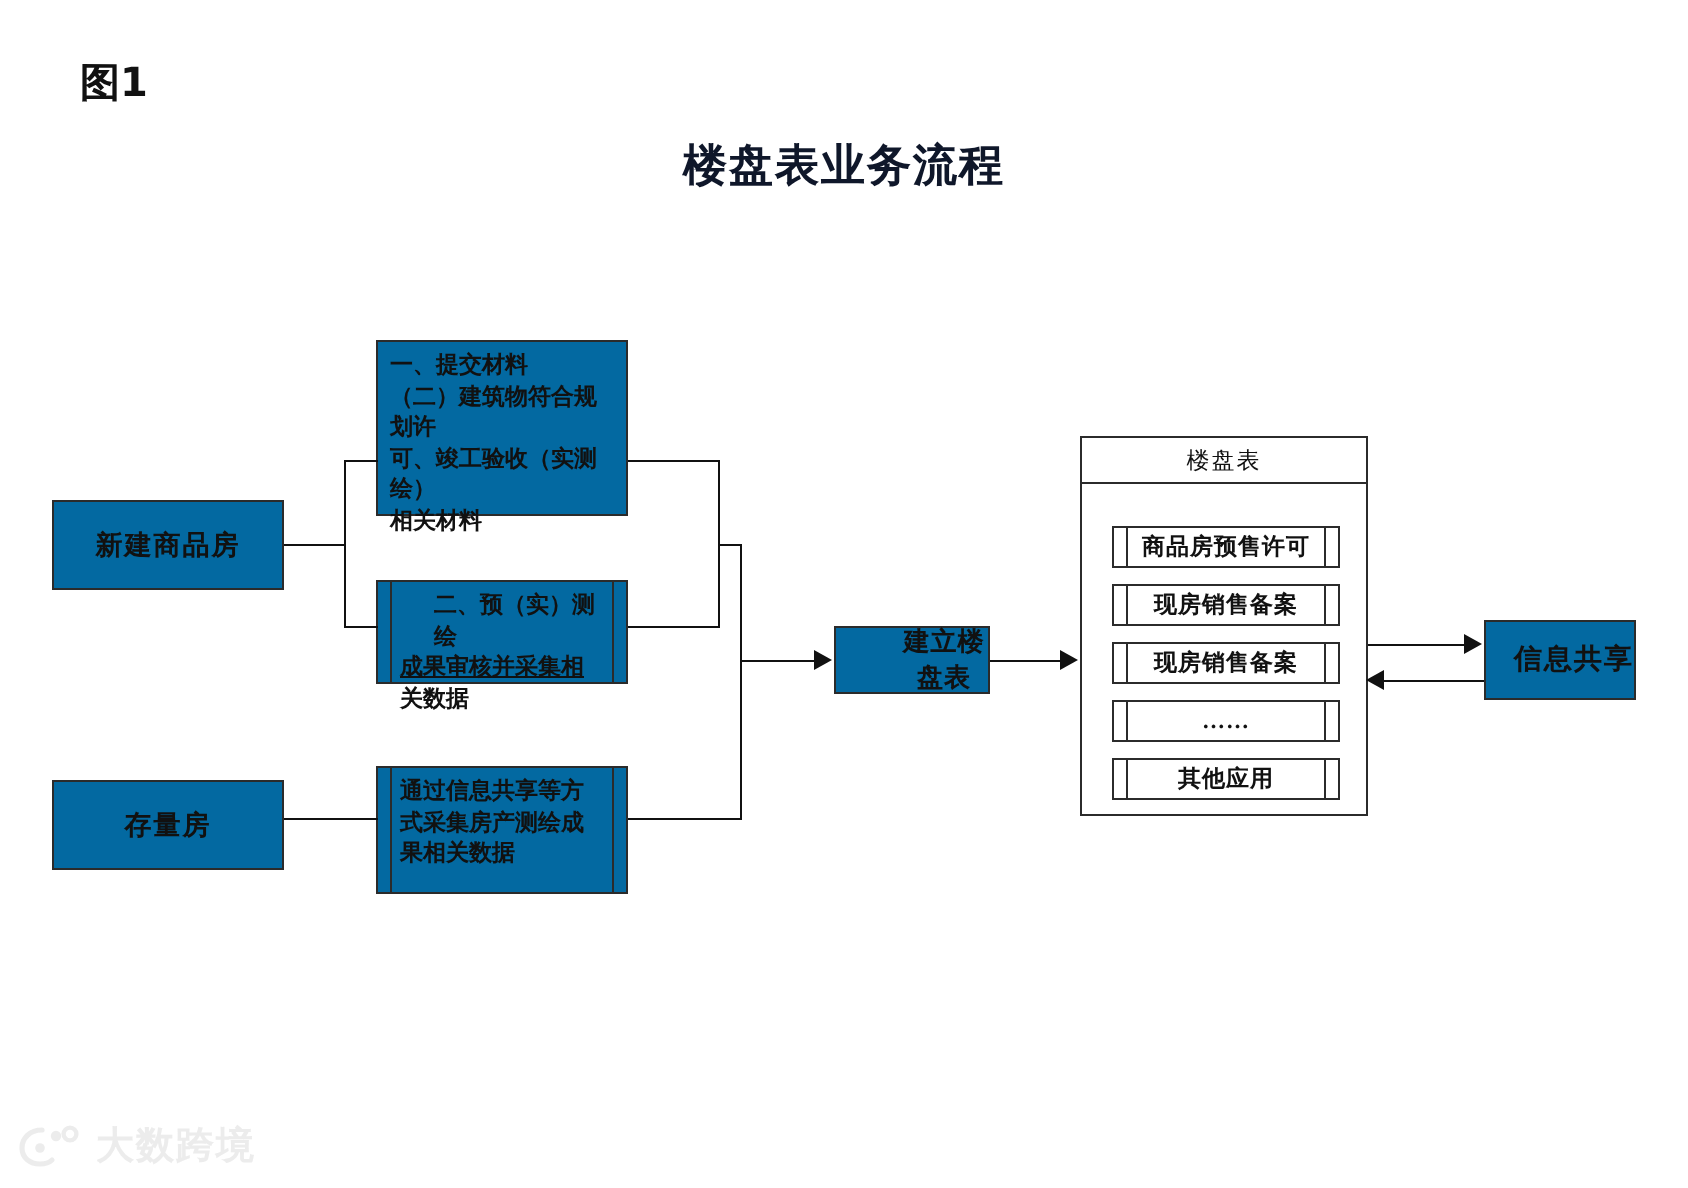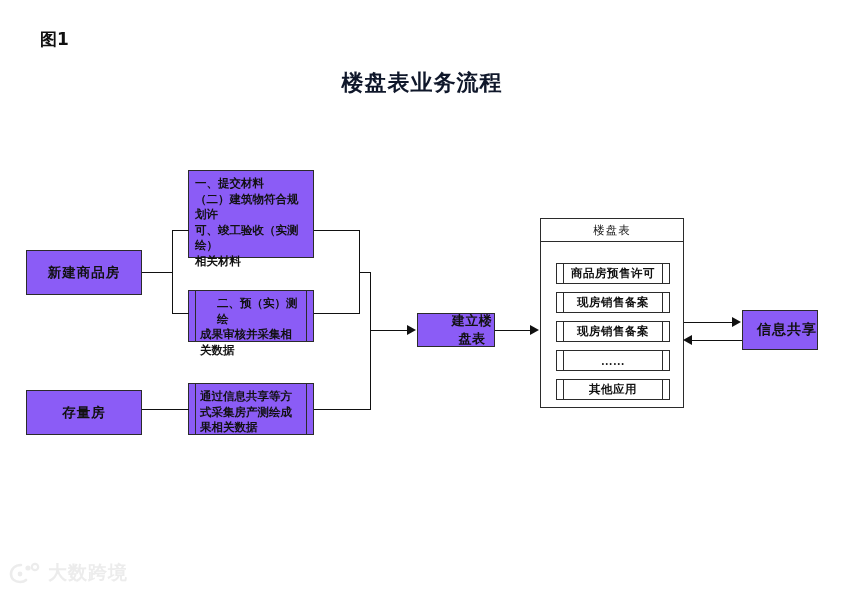--- a/index.html
+++ b/index.html
@@ -15,21 +15,21 @@
     width: 844px;
     height: 594px;
     background: #ffffff;
     overflow: hidden;
   }
   .fig-label {
     position: absolute;
     left: 40px;
     top: 28px;
     font-family: "DejaVu Sans", "Liberation Sans", sans-serif;
-    font-size: 17px;
+    font-size: 20px;
     font-weight: bold;
     color: #111111;
     letter-spacing: 0px;
   }
   .main-title {
     position: absolute;
     left: 0;
     top: 68px;
     width: 844px;
     text-align: center;
@@ -37,21 +37,21 @@
     font-size: 22px;
     font-weight: bold;
     color: #0f172a;
     letter-spacing: 1px;
   }
   
   .box {
     position: absolute;
     box-sizing: border-box;
     border: 1px solid #2b2b2b;
-    background: #8b5cf6;
+    background: #0369a1;
     color: #111111;
   }
   .box.centered {
     display: flex;
     align-items: center;
     justify-content: center;
     text-align: center;
   }
   .src-box {
     font-family: "DejaVu Sans", "Liberation Sans", sans-serif;
@@ -190,25 +190,25 @@
 
   <div class="box detail-box" style="left:188px; top:170px; width:126px; height:88px;">
     <div>一、提交材料</div>
     <div>（二）建筑物符合规划许</div>
     <div>可、竣工验收（实测绘）</div>
     <div>相关材料</div>
   </div>
 
   <div class="box detail-box railed" style="left:188px; top:290px; width:126px; height:52px;">
     <div style="margin-left:22px;">二、预（实）测绘</div>
-    <div style="margin-left:5px;">成果审核并采集相</div>
+    <div style="margin-left:5px;text-decoration:underline;">成果审核并采集相</div>
     <div style="margin-left:5px;">关数据</div>
   </div>
 
-  <div class="box detail-box railed" style="left:188px; top:383px; width:126px; height:52px;">
+  <div class="box detail-box railed" style="left:188px; top:383px; width:126px; height:64px;">
     <div style="margin-left:5px;">通过信息共享等方</div>
     <div style="margin-left:5px;">式采集房产测绘成</div>
     <div style="margin-left:5px;">果相关数据</div>
   </div>
 
   <div class="box centered mid-box" style="left:417px; top:313px; width:78px; height:34px;padding-left:32px;">
     <span>建立楼盘表</span>
   </div>
 
   <div class="box centered share-box" style="left:742px; top:310px; width:76px; height:40px;justify-content:flex-end;">

